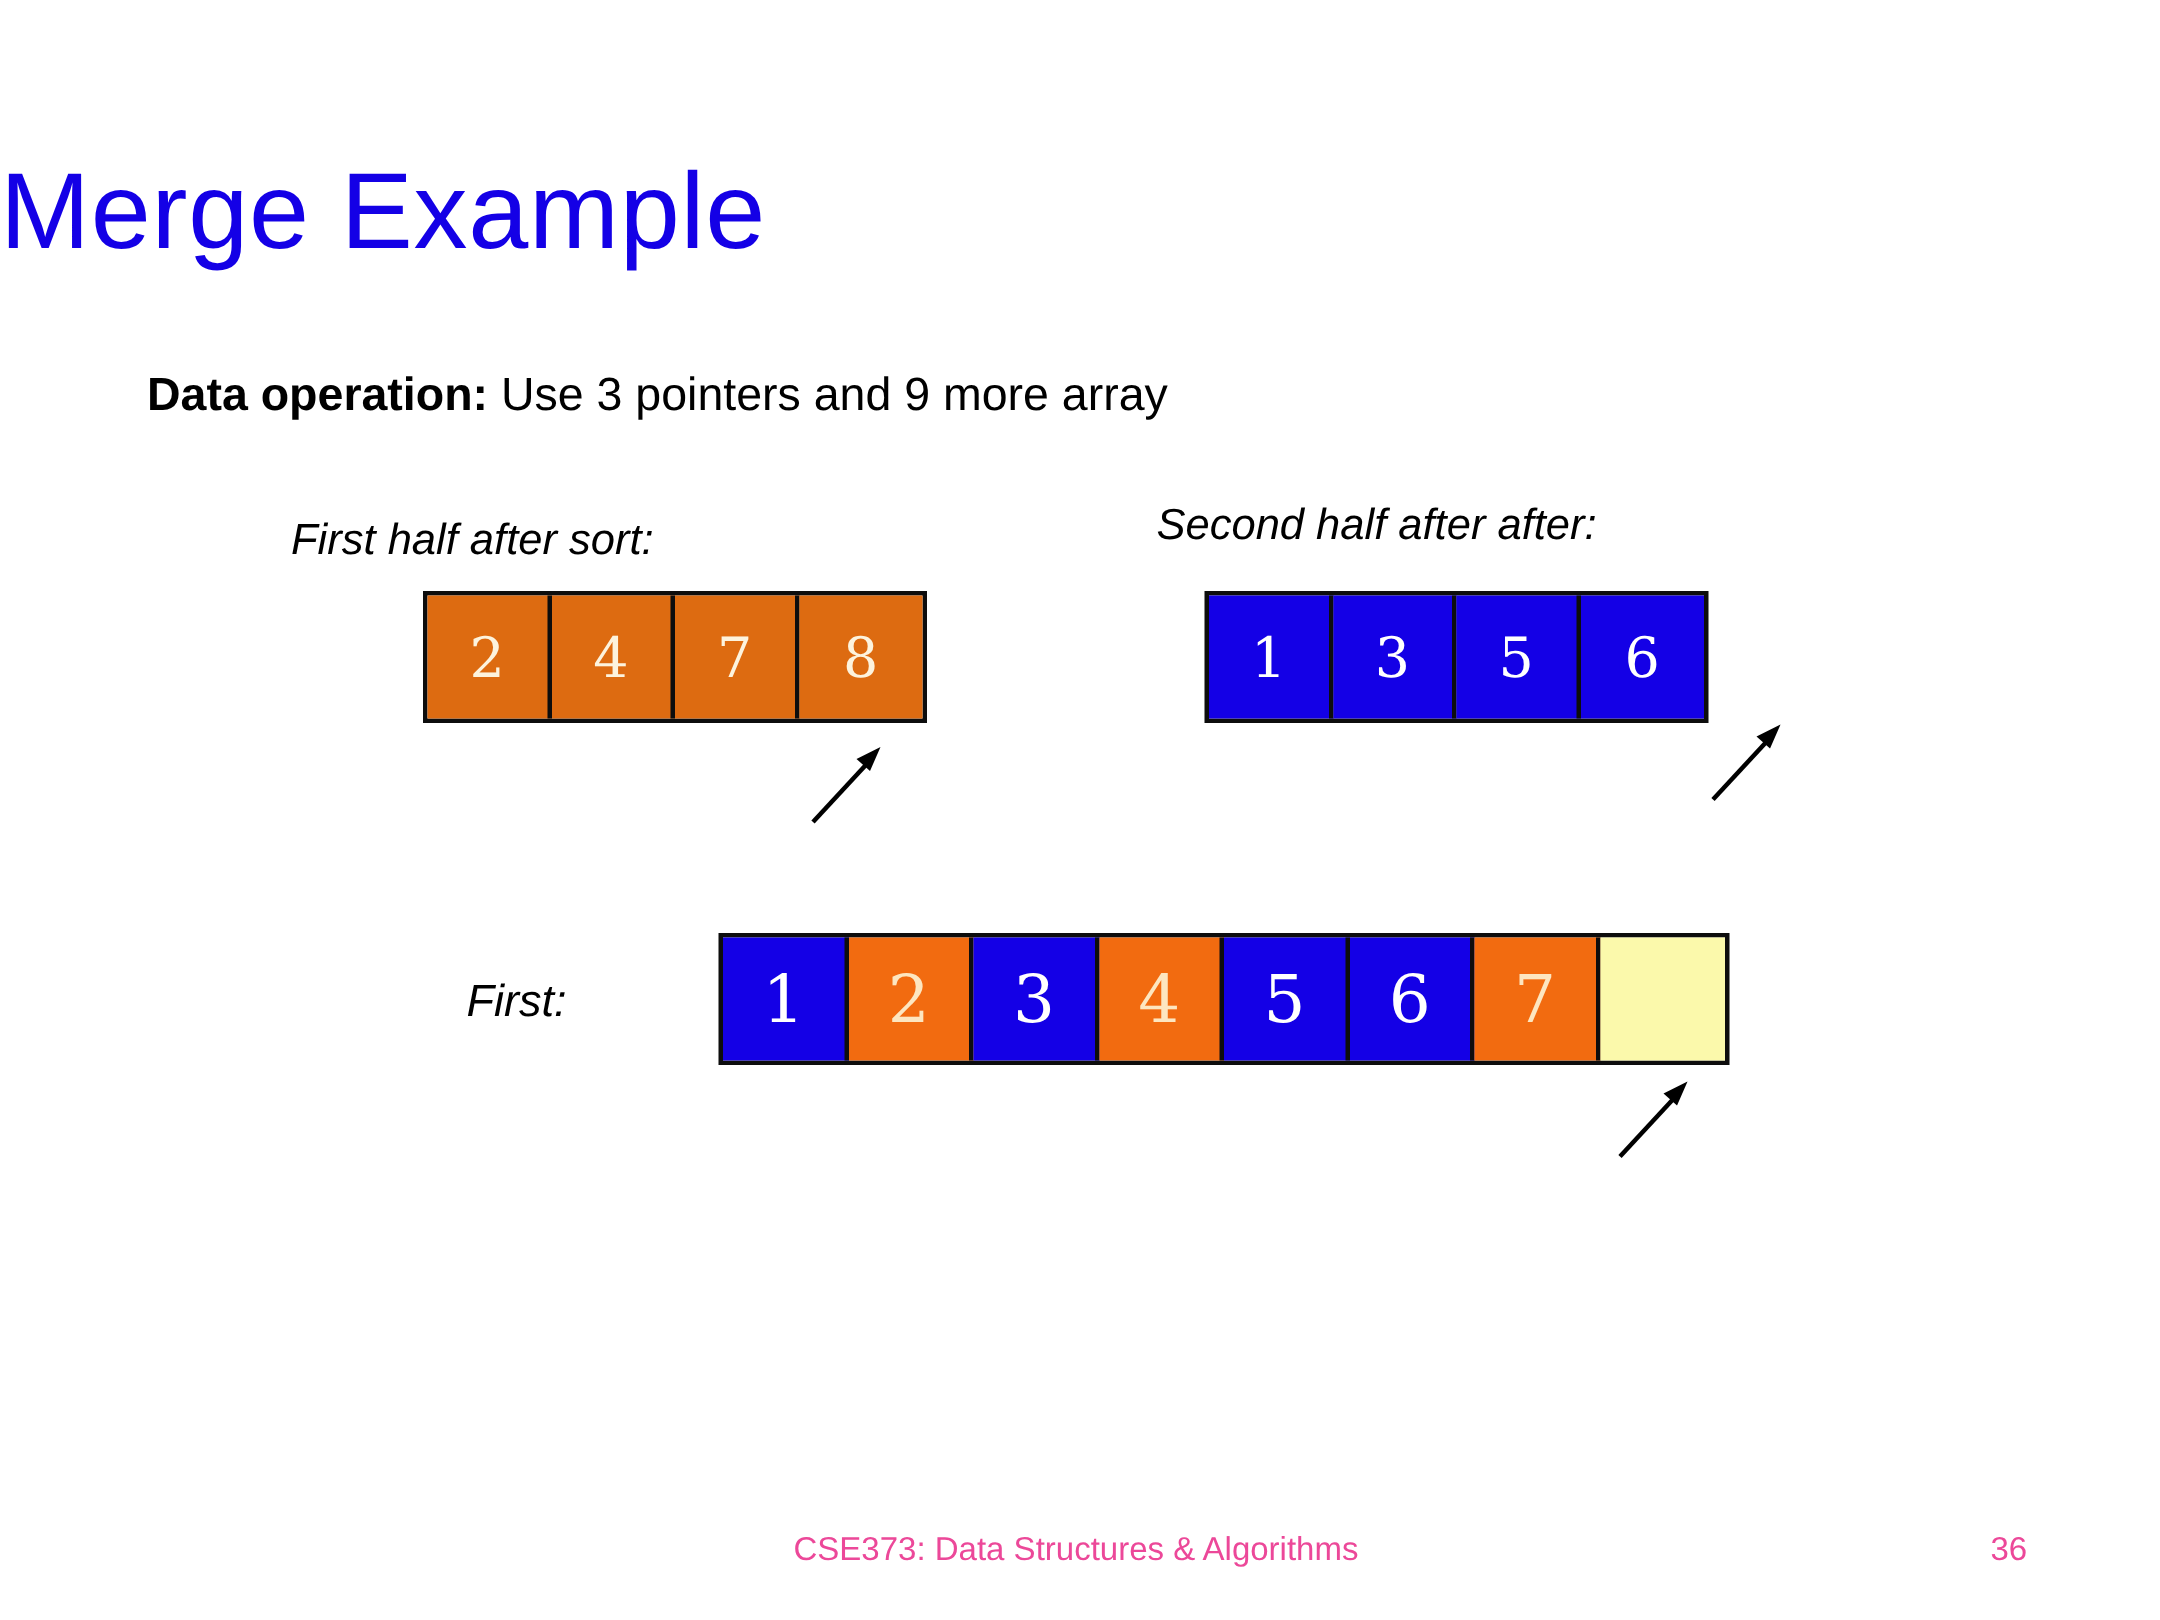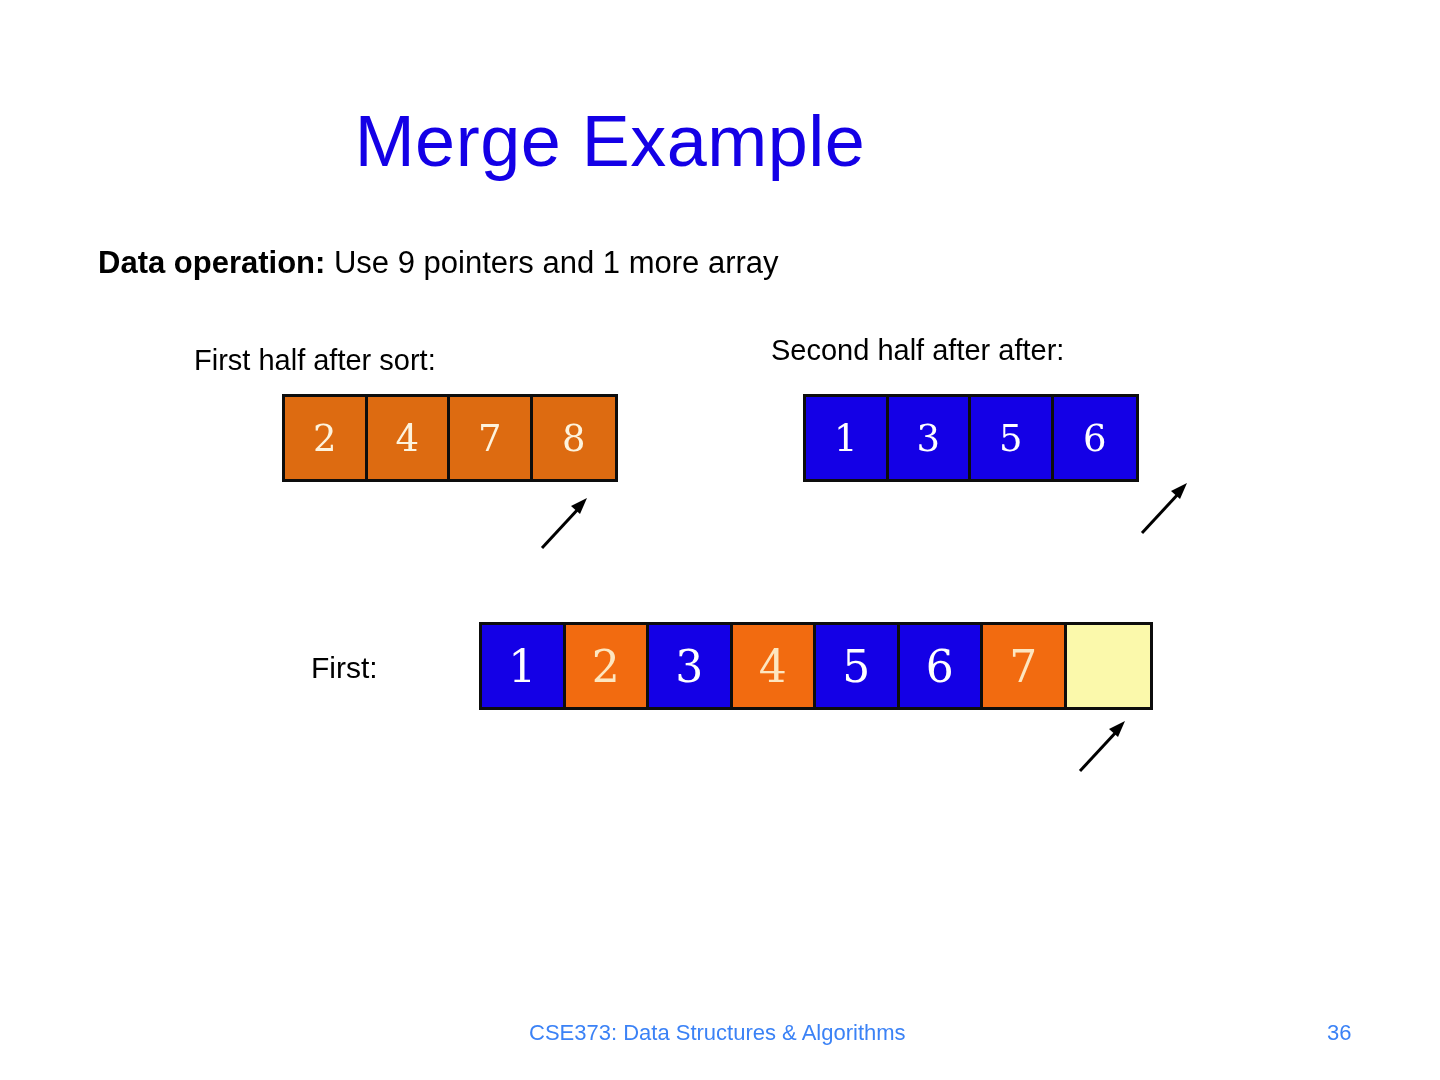--- a/index.html
+++ b/index.html
@@ -15,21 +15,20 @@
     font-family: "Liberation Sans", sans-serif;
     color: #000000;
   }
 
   
   .slide-title {
     position: absolute;
     left: 0;
     top: 98px;
     width: 1220px;
-    text-align: center;
     font-size: 72px;
     line-height: 86px;
     color: #1400e6;
     font-weight: 400;
     letter-spacing: 0.5px;
     white-space: nowrap;
   }
 
   
   .subtitle {
@@ -45,20 +44,21 @@
     font-weight: bold;
   }
 
   
   .caption {
     position: absolute;
     font-size: 29px;
     line-height: 36px;
     color: #000000;
     white-space: nowrap;
+    font-style: italic;
   }
   .caption-first  { left: 194px; top: 342px; }
   .caption-second { left: 771px; top: 332px; }
   .caption-result { left: 311px; top: 650px; font-size: 30px; }
 
   
   .array {
     position: absolute;
     display: flex;
     border: 3px solid #0d0d0d;
@@ -102,33 +102,33 @@
   }
   #arrow-first  { left: 535px;  top: 495px;  }
   #arrow-second { left: 1135px; top: 480px;  }
   #arrow-result { left: 1073px; top: 718px;  }
 
   
   .footer-text {
     position: absolute;
     font-size: 22px;
     line-height: 28px;
-    color: #3b82f6;
+    color: #ec4899;
     white-space: nowrap;
   }
   #footer-course { left: 529px; top: 1019px; }
   #footer-page   { left: 1327px; top: 1019px; }
 </style>
 </head>
 <body>
 
 <div class="slide-title">Merge Example</div>
 
 <div class="subtitle">
-  <span class="lead">Data operation:</span><span> Use 9 pointers and 1 more array</span>
+  <span class="lead">Data operation:</span><span> Use 3 pointers and 9 more array</span>
 </div>
 
 <div class="caption caption-first">First half after sort:</div>
 
 <div class="caption caption-second">Second half after after:</div>
 
 <div class="caption caption-result">First:</div>
 
 <div class="array" id="array-first">
   <div class="cell orange-dark">2</div>

